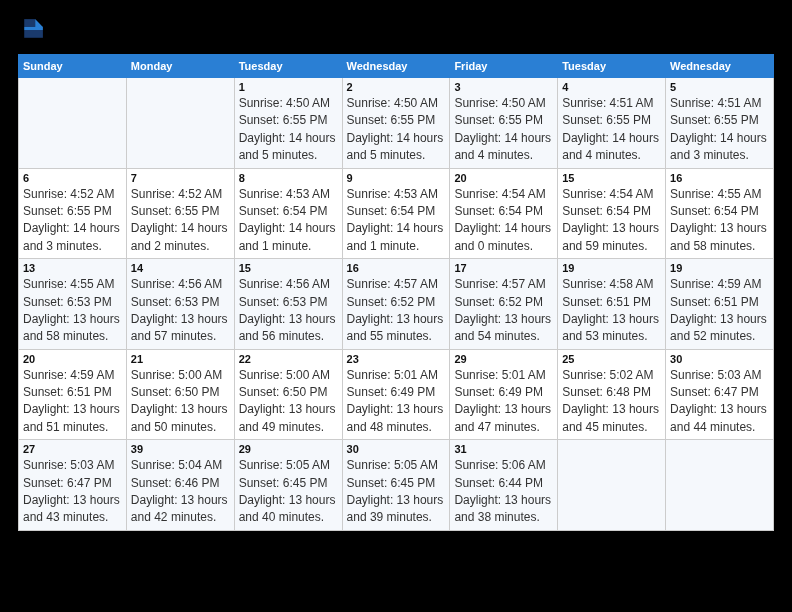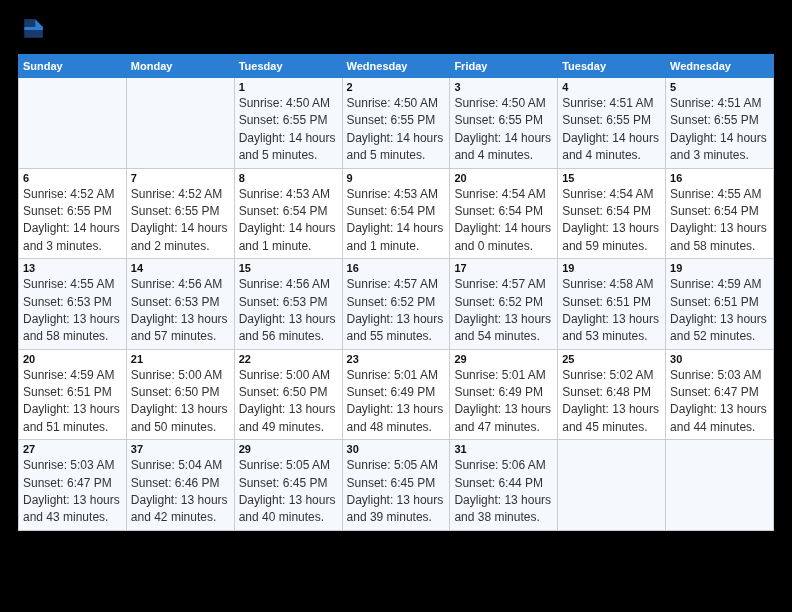--- a/index.html
+++ b/index.html
@@ -240,21 +240,21 @@
             <span class="day-num">30</span>
             <div class="day-info">Sunrise: 5:03 AM<br>Sunset: 6:47 PM<br>Daylight: 13 hours<br>and 44 minutes.</div>
           </td>
         </tr>
         <tr>
           <td>
             <span class="day-num">27</span>
             <div class="day-info">Sunrise: 5:03 AM<br>Sunset: 6:47 PM<br>Daylight: 13 hours<br>and 43 minutes.</div>
           </td>
           <td>
-            <span class="day-num">37</span>
+            <span class="day-num">39</span>
             <div class="day-info">Sunrise: 5:04 AM<br>Sunset: 6:46 PM<br>Daylight: 13 hours<br>and 42 minutes.</div>
           </td>
           <td>
             <span class="day-num">29</span>
             <div class="day-info">Sunrise: 5:05 AM<br>Sunset: 6:45 PM<br>Daylight: 13 hours<br>and 40 minutes.</div>
           </td>
           <td>
             <span class="day-num">30</span>
             <div class="day-info">Sunrise: 5:05 AM<br>Sunset: 6:45 PM<br>Daylight: 13 hours<br>and 39 minutes.</div>
           </td>

